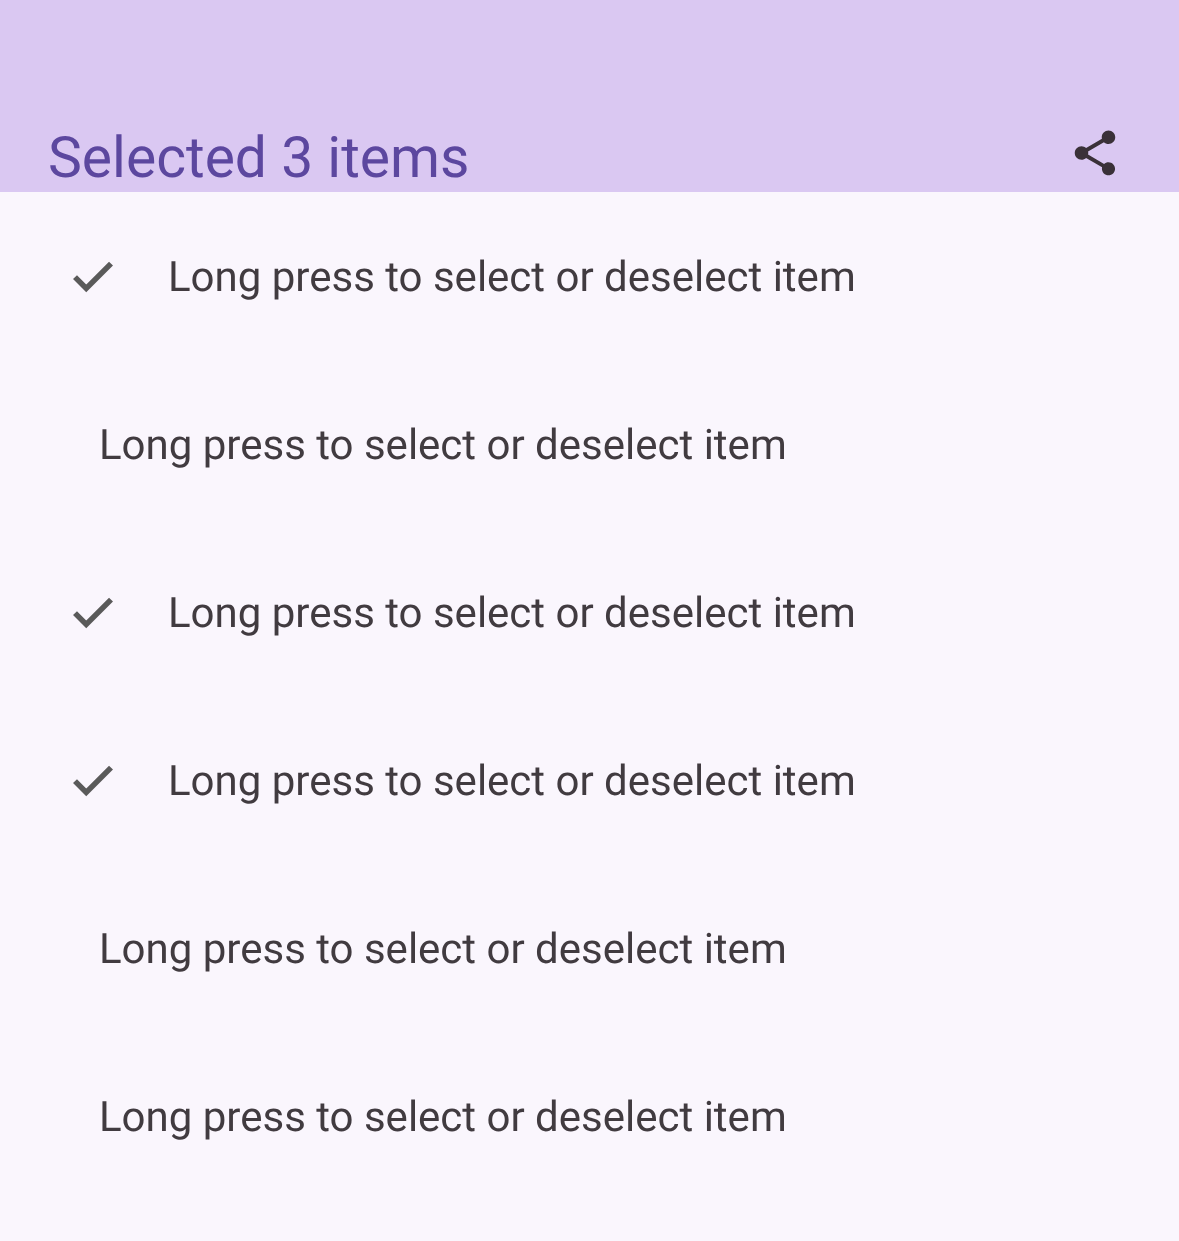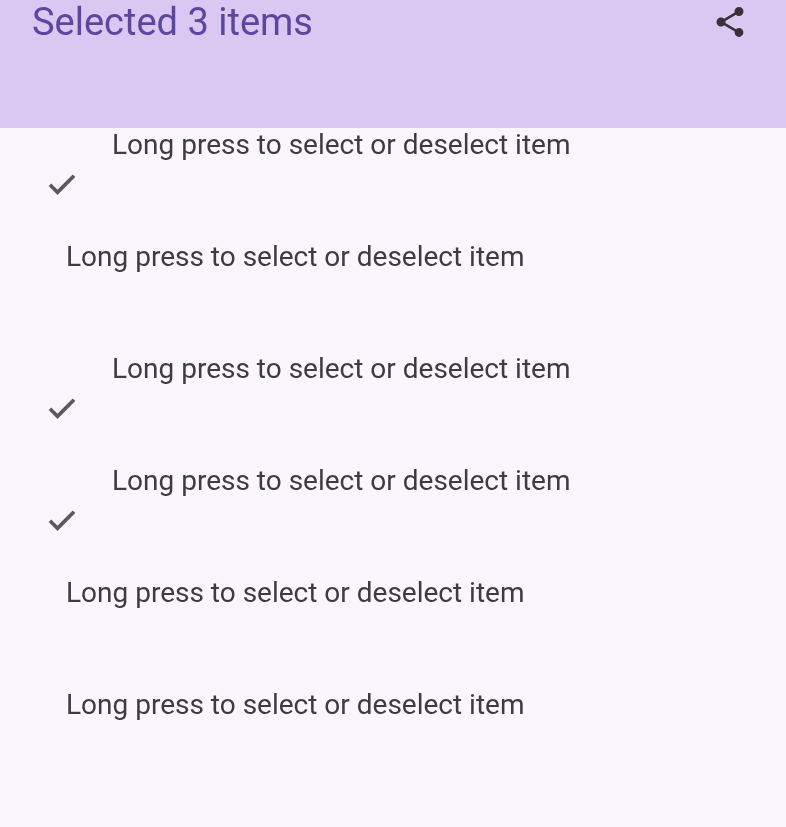--- a/index.html
+++ b/index.html
@@ -11,21 +11,21 @@
       font-family: Roboto, -apple-system, BlinkMacSystemFont, 'Segoe UI', Arial, sans-serif;
       background-color: #faf6fd;
       width: 786px;
       height: 827px;
       overflow: hidden;
     }
     .header {
       background-color: #dac8f2;
       height: 128px;
       display: flex;
-      align-items: flex-start;
+      align-items: flex-end;
       justify-content: space-between;
       padding: 0 32px;
     }
     .header-title {
       color: #5c479f;
       font-size: 38px;
       font-weight: 400;
     }
     .share-button {
       width: 48px;
@@ -38,20 +38,21 @@
     }
     .share-button svg {
       width: 36px;
       height: 36px;
     }
     .list {
       padding: 0;
     }
     .list-item {
       display: flex;
+      align-items: center;
       height: 112px;
       padding: 0 0 0 44px;
       cursor: pointer;
     }
     .icon-slot {
       width: 68px;
       display: flex;
       align-items: center;
       justify-content: flex-start;
       flex-shrink: 0;

